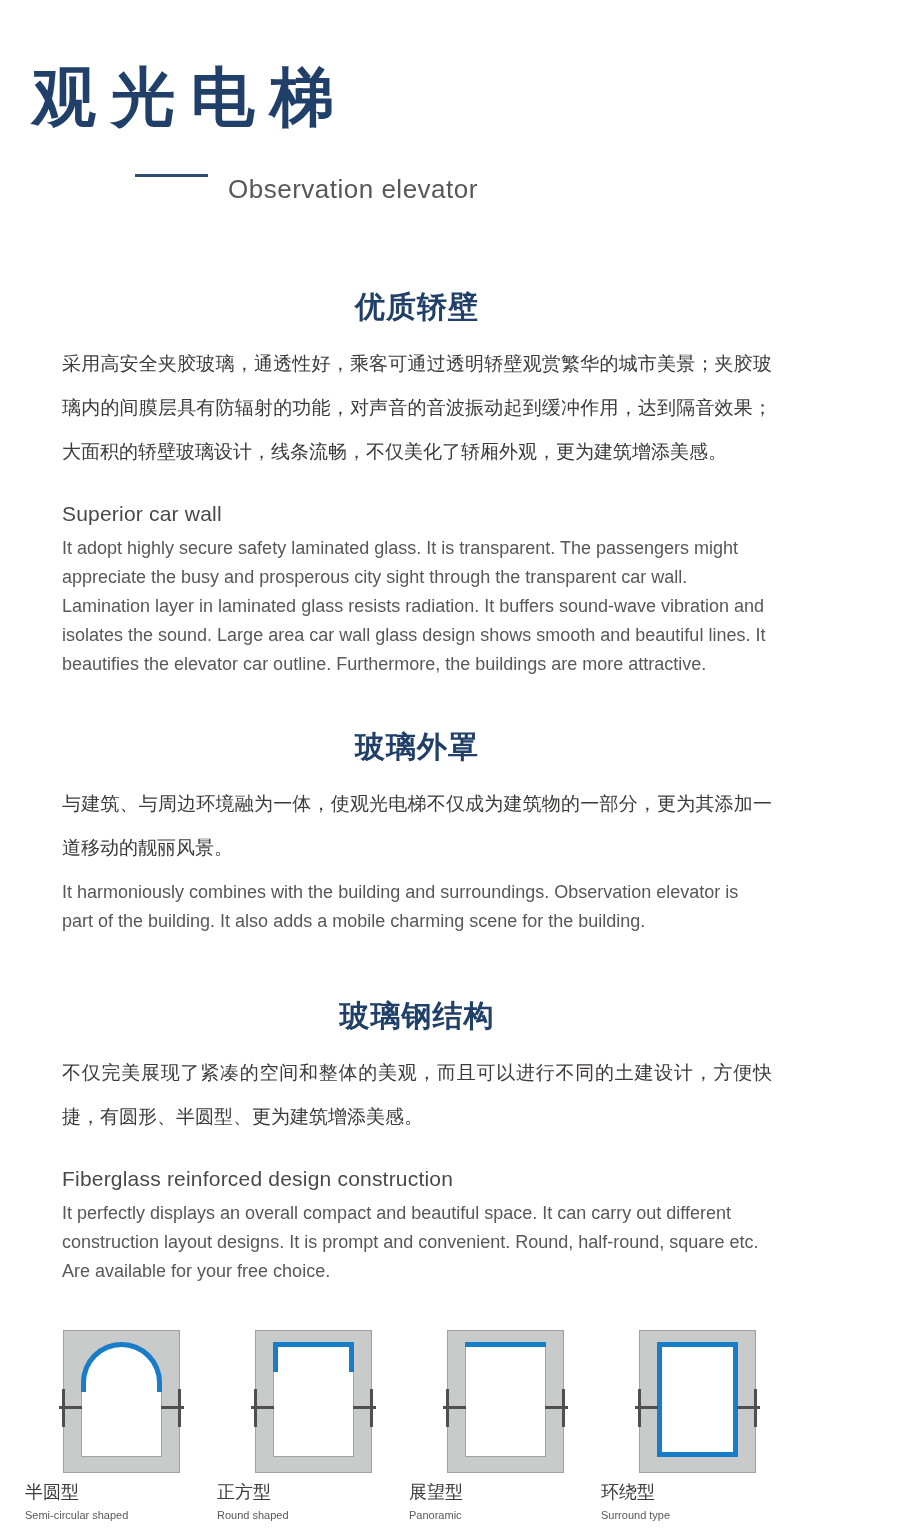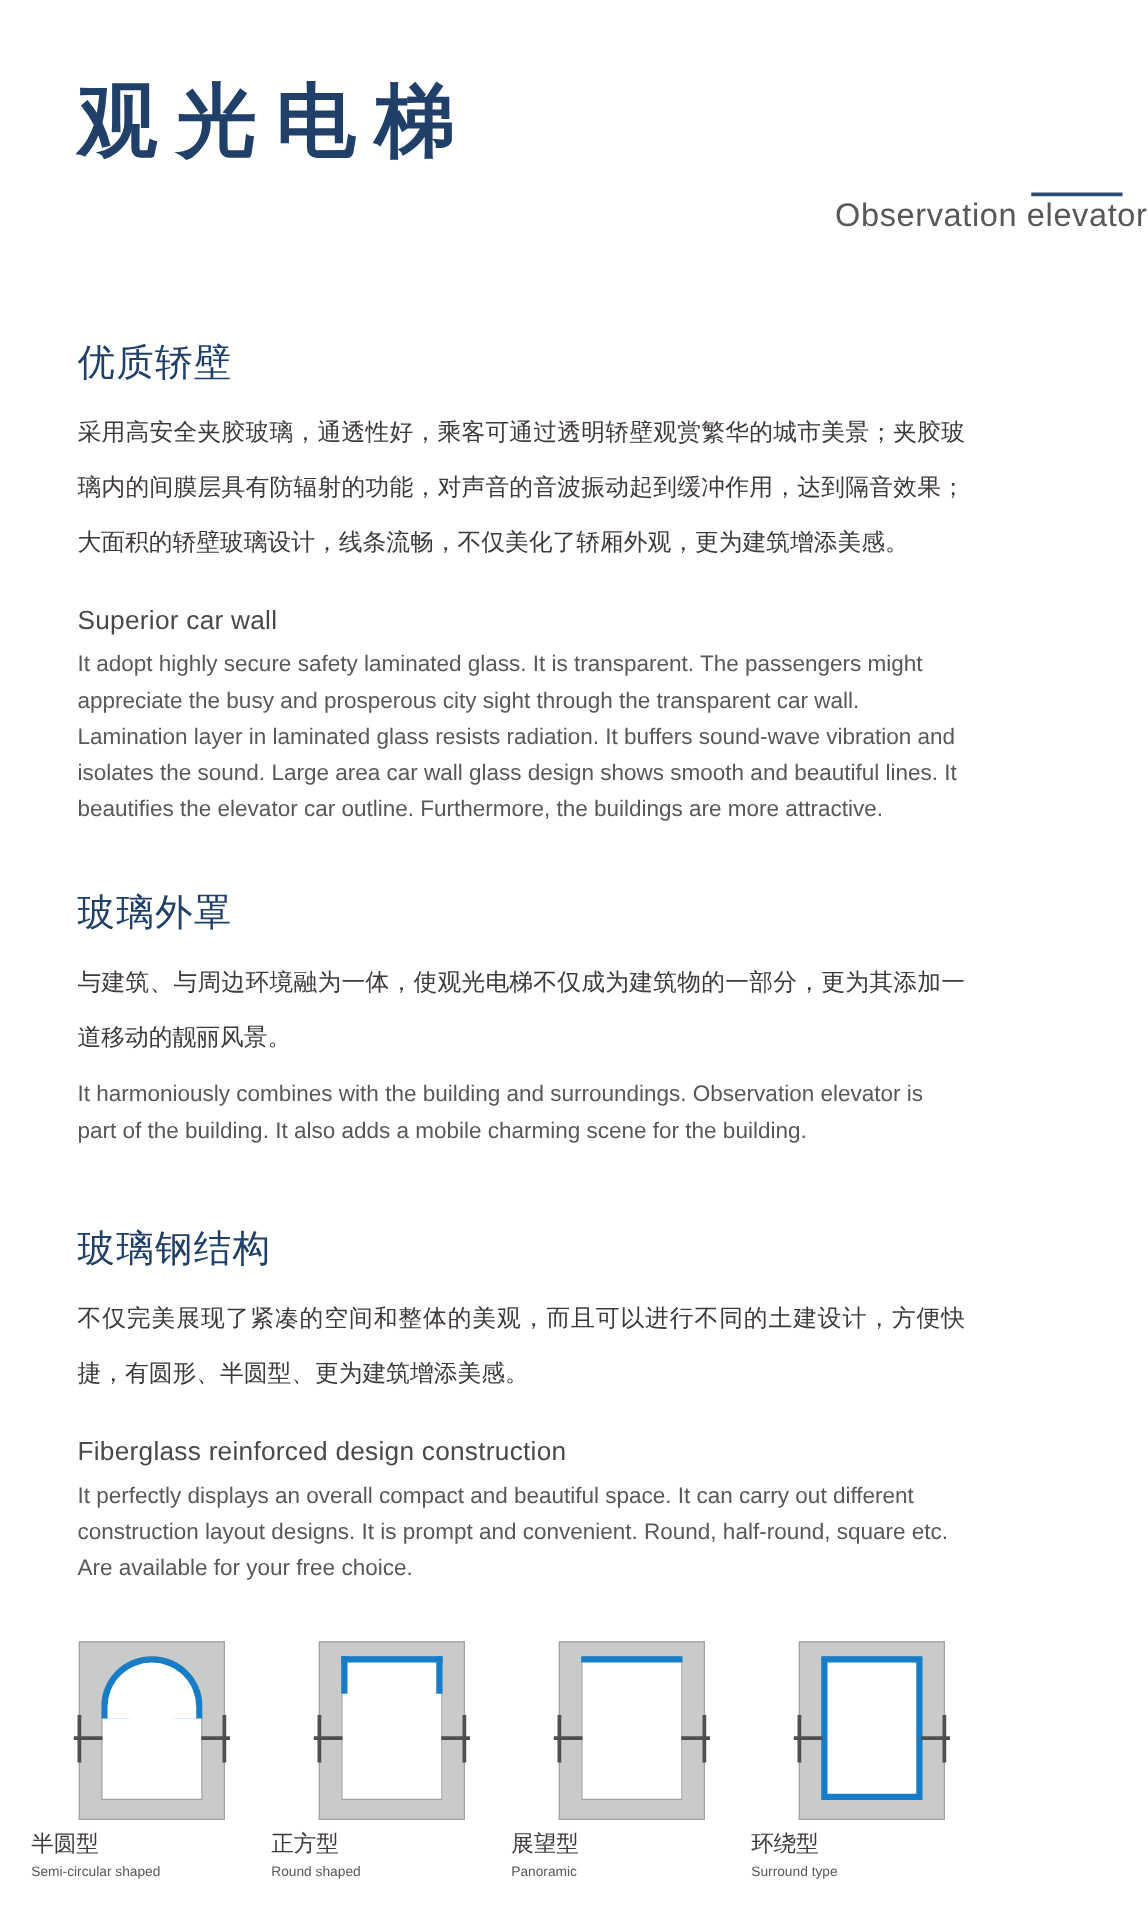--- a/index.html
+++ b/index.html
@@ -15,38 +15,39 @@
   }
   *{box-sizing:border-box;}
   html,body{margin:0;padding:0;}
   body{
     width:918px;height:1535px;background:#ffffff;overflow:hidden;
     font-family:"Liberation Sans",sans-serif;color:var(--text-dark);
   }
   .page{position:relative;width:918px;height:1535px;}
 
   
-  .hdr{padding:52px 0 0 62px;}
+  .hdr{padding:52px 0 0 32px;}
   .title-zh{
     margin:0;font-family:"DejaVu Serif","Liberation Serif",serif;
     font-size:64px;font-weight:700;letter-spacing:0.24em;
     color:var(--accent-navy);line-height:1.4;
   }
-  .subtitle{display:flex;align-items:flex-end;margin:12px 0 0 103px;flex-direction:column;}
+  .subtitle{display:flex;align-items:flex-start;margin:32px 0 0 103px;}
   .subtitle .divider{
     display:inline-block;width:73px;height:3px;
     background:var(--divider-navy);margin-right:20px;flex:0 0 auto;
   }
   .subtitle .sub-text{font-size:26px;color:var(--text-gray);letter-spacing:0.5px;}
 
   
   .content{width:710px;margin:0 0 0 62px;}
   .sec h2{
-    margin:0;font-size:30px;font-weight:400;color:var(--accent-navy);
+    margin:0;font-size:30px;font-weight:700;color:var(--accent-navy);
     letter-spacing:1px;
+    text-align:center;
   }
   .sec .zh{
     margin:14px 0 0 0;font-size:19px;line-height:44px;color:var(--text-dark);
     text-align:justify;
   }
   .sec h3{
     margin:28px 0 0 0;font-size:21px;font-weight:400;color:var(--heading-en);
     letter-spacing:0.2px;
   }
   .sec .en{

